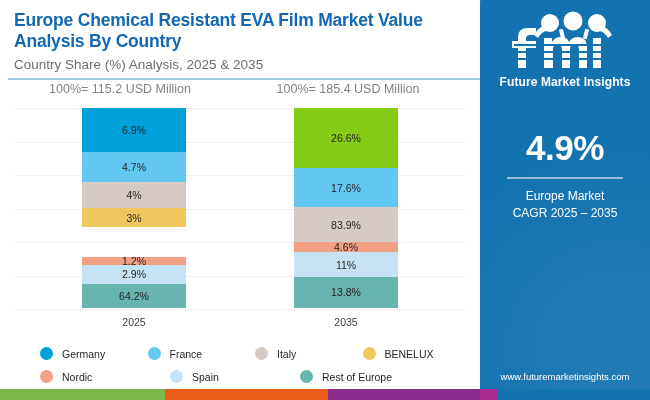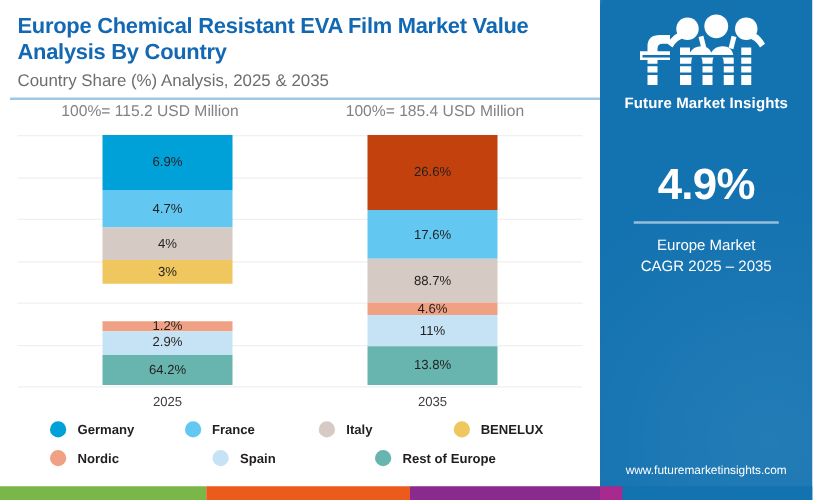--- a/index.html
+++ b/index.html
@@ -107,23 +107,22 @@
     text-align: center;
     font-size: 10.5px;
     color: #404041;
   }
   #xtick-0 { left: 68px; }
   #xtick-1 { left: 280px; }
 
   
   #legend {
     position: absolute;
-    left: 40px; top: 332px;
+    left: 40px; top: 342px;
     width: 430px;
-    font-weight: bold;
   }
   .legend-row {
     display: flex;
     height: 23px;
     align-items: center;
   }
   .legend-item {
     display: flex;
     align-items: center;
     width: 130px;
@@ -246,23 +245,23 @@
       <div class="bar" id="bar-2025">
           <div class="seg" title="Germany" style="flex: 6.9 0 0px; background: rgb(0, 160, 216);">6.9%</div>
           <div class="seg" title="France" style="flex: 4.7 0 0px; background: rgb(98, 200, 242);">4.7%</div>
           <div class="seg" title="Italy" style="flex: 4 0 0px; background: rgb(213, 202, 196);">4%</div>
           <div class="seg" title="BENELUX" style="flex: 3 0 0px; background: rgb(239, 199, 94);">3%</div>
           <div class="seg" title="Nordic" style="flex: 1.2 0 0px; background: rgb(240, 161, 131); margin-top: 30px;">1.2%</div>
           <div class="seg" title="Spain" style="flex: 2.9 0 0px; background: rgb(198, 227, 245);">2.9%</div>
           <div class="seg" title="Rest of Europe" style="flex: 3.8 0 0px; background: rgb(103, 181, 174);">64.2%</div>
         </div>
       <div class="bar" id="bar-2035">
-          <div class="seg" title="Germany" style="flex: 26.6 0 0px; background: #c2410c;">26.6%</div>
+          <div class="seg" title="Germany" style="flex: 26.6 0 0px; background: #84cc16;">26.6%</div>
           <div class="seg" title="France" style="flex: 17.6 0 0px; background: rgb(98, 200, 242);">17.6%</div>
-          <div class="seg" title="Italy" style="flex: 15.3 0 0px; background: rgb(213, 202, 196);">88.7%</div>
+          <div class="seg" title="Italy" style="flex: 15.3 0 0px; background: rgb(213, 202, 196);">83.9%</div>
           <div class="seg" title="Nordic" style="flex: 4.6 0 0px; background: rgb(240, 161, 131);">4.6%</div>
           <div class="seg" title="Spain" style="flex: 11 0 0px; background: rgb(198, 227, 245);">11%</div>
           <div class="seg" title="Rest of Europe" style="flex: 13.8 0 0px; background: rgb(103, 181, 174);">13.8%</div>
         </div>
     </div>
 
     <div id="xaxis">
       <div class="xtick" id="xtick-0">2025</div>
       <div class="xtick" id="xtick-1">2035</div>
     </div>

